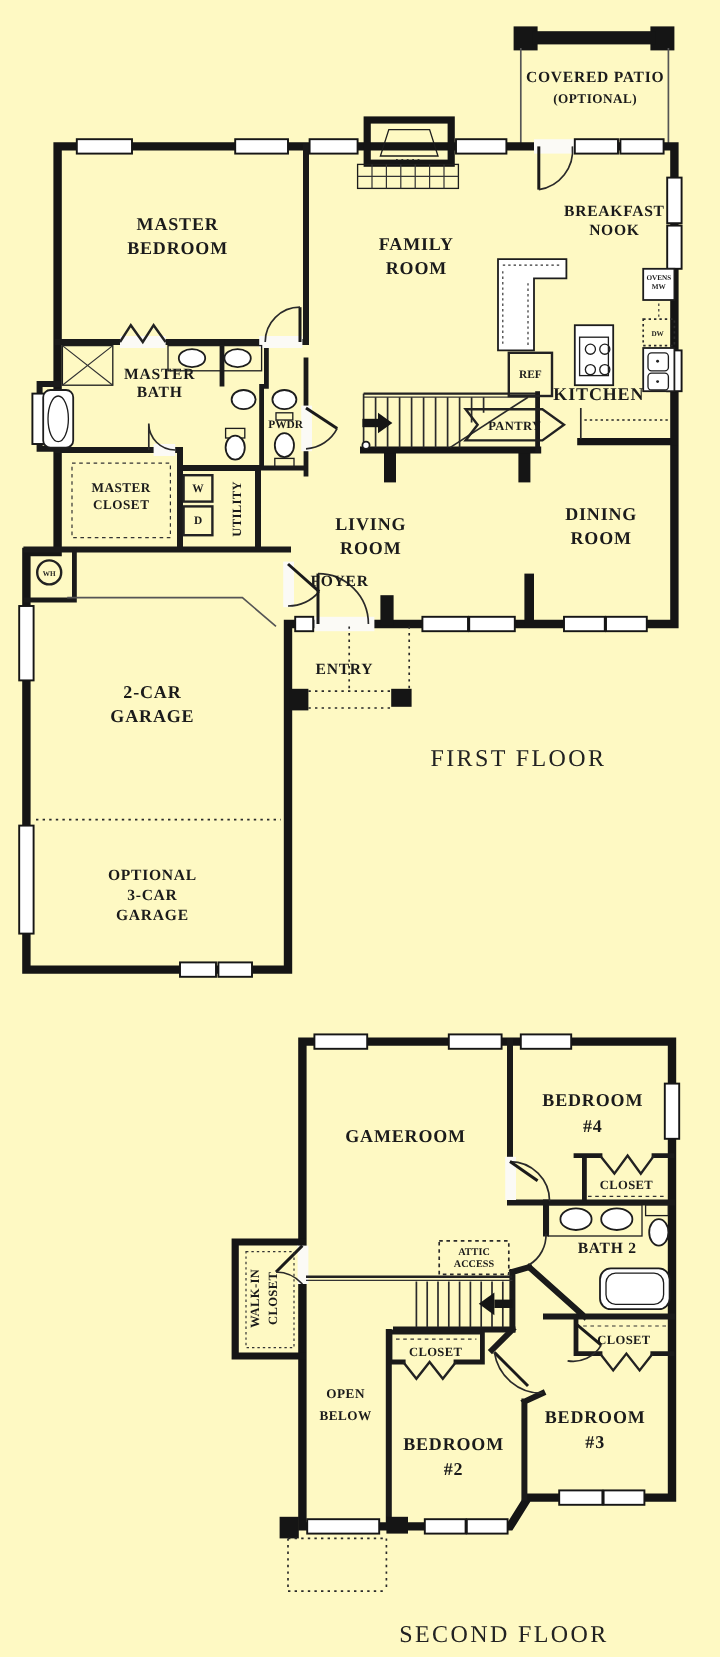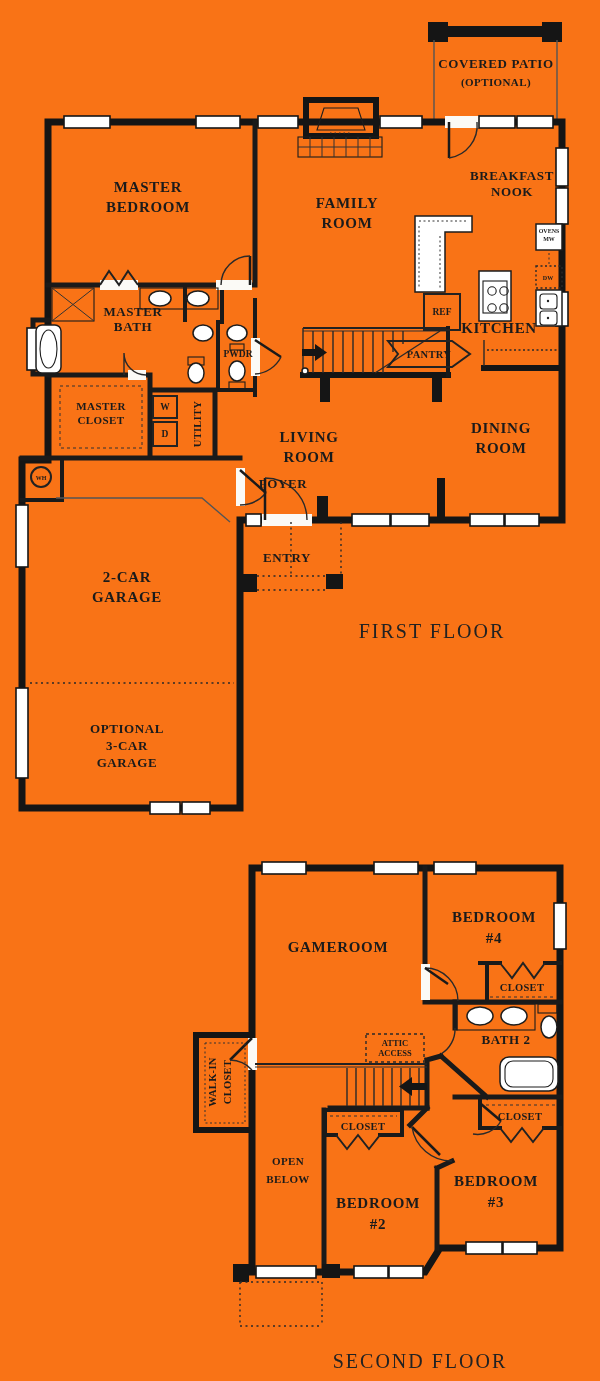--- a/index.html
+++ b/index.html
@@ -1,16 +1,16 @@
 <!DOCTYPE html>
 <html><head>
 <meta charset="utf-8">
 <style>
   html,body{margin:0;padding:0;background:#e8e6e2;}
-  .page{width:600px;height:1381px;background:#f97316;position:relative;overflow:hidden;
+  .page{width:600px;height:1381px;background:#fef9c3;position:relative;overflow:hidden;
         font-family:"Liberation Serif","DejaVu Serif",serif;}
   svg{display:block}
   
   .w7{stroke:#151515;stroke-width:7;fill:none;stroke-linecap:square}
   .w6{stroke:#151515;stroke-width:6;fill:none;stroke-linecap:square}
   .w5{stroke:#1a1a1a;stroke-width:5;fill:none;stroke-linecap:square}
   .w4{stroke:#1a1a1a;stroke-width:4;fill:none;stroke-linecap:square}
   .t25{stroke:#1a1a1a;stroke-width:2.5;fill:none}
   .t2{stroke:#222;stroke-width:2;fill:none}
   .t14{stroke:#2a2a2a;stroke-width:1.4;fill:none}

